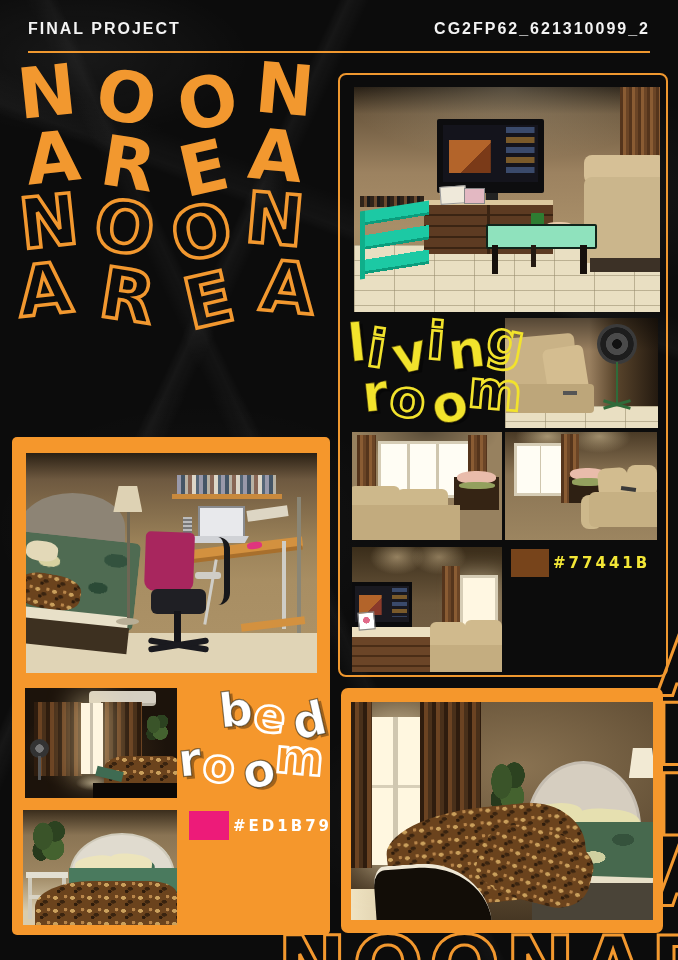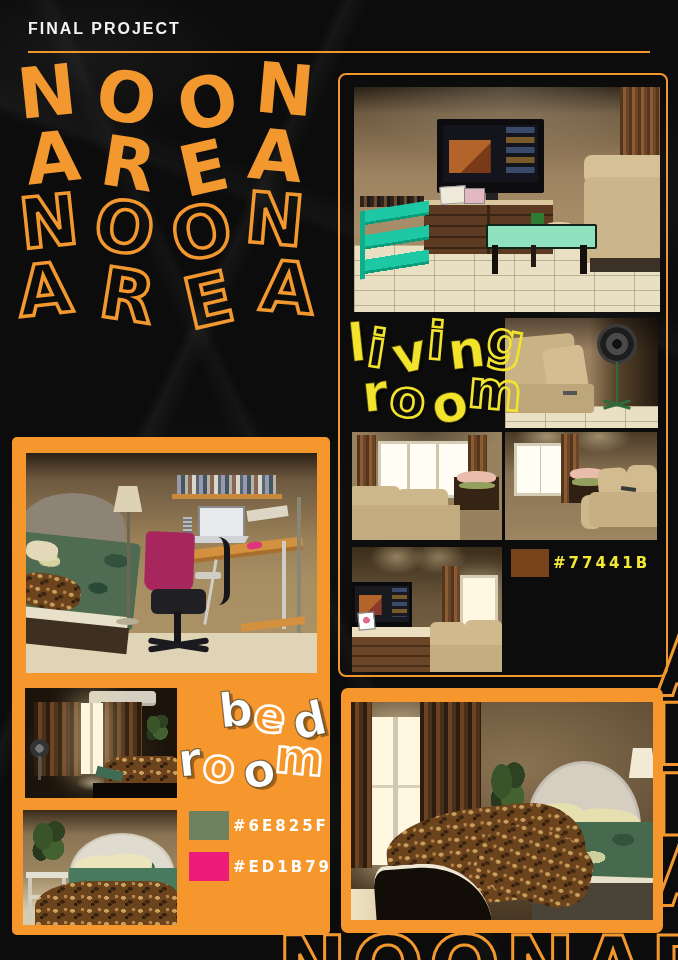--- a/index.html
+++ b/index.html
@@ -119,20 +119,21 @@
 
   <div class="a" id="wm-bottom">NOONAREA</div>
   <div class="a" id="wm-side">
     <span>A</span>
     <span>R</span>
     <span>E</span>
     <span>A</span>
   </div>
 
   <div class="a hdr" id="hdr-left">FINAL PROJECT</div>
+  <div class="a hdr" id="hdr-right">CG2FP62_621310099_2</div>
   <div class="a" id="hdr-line"></div>
 
   <div class="a" id="title">
     <div class="t-row t-solid" id="t-r1">
         <span class="ltr l1">N</span>
         <span class="ltr l2">O</span>
         <span class="ltr l3">O</span>
         <span class="ltr l4">N</span>
       </div>
     <div class="t-row t-solid" id="t-r2">
@@ -337,24 +338,20 @@
       <div class="a" style="left:4%;top:74%;width:23%;height:3.5%;background:#d8d3c4;"></div>
       <div class="a" style="left:30%;top:20%;width:66%;height:34%;background:#e0dbcf;border:2px solid #cfcaba;border-radius:50% 50% 0 0/100% 100% 0 0;"></div>
       <div class="a" style="left:34%;top:40%;width:26%;height:16%;background:#ece4bc;border-radius:40%;transform:rotate(-8deg);box-shadow:3px 3px 0 #3f6b52;"></div>
       <div class="a" style="left:56%;top:38%;width:28%;height:17%;background:#ece4bc;border-radius:40%;transform:rotate(6deg);box-shadow:3px 3px 0 #3f6b52;"></div>
       <div class="a" style="left:30%;top:50%;width:70%;height:22%;background:#4a7a5e;"></div>
       <div class="a fur" style="left:8%;top:62%;width:92%;height:38%;border-radius:40% 20% 0 0/60% 30% 0 0;"></div>
     </div>
 
     <div class="a" id="pal-bed">
       <div class="pal-row">
-        <div class="swatch" style="background: rgb(110, 130, 95);"></div>
-        <span class="pal-label">#6E825F</span>
-      </div>
-      <div class="pal-row">
         <div class="swatch" style="background: rgb(237, 27, 121);"></div>
         <span class="pal-label">#ED1B79</span>
       </div>
     </div>
   </div>
 
   <div class="a" id="frame-bed-big">
     <div class="scene" id="bd4">
       <div class="a" style="left:0;top:86%;width:40%;height:14%;background:linear-gradient(90deg,#efe3c2,#b8a57f);"></div>
       <div class="a" style="left:7%;top:7%;width:16%;height:68%;background:#fff7e0;box-shadow:0 0 30px 10px rgba(255,240,200,.5);

